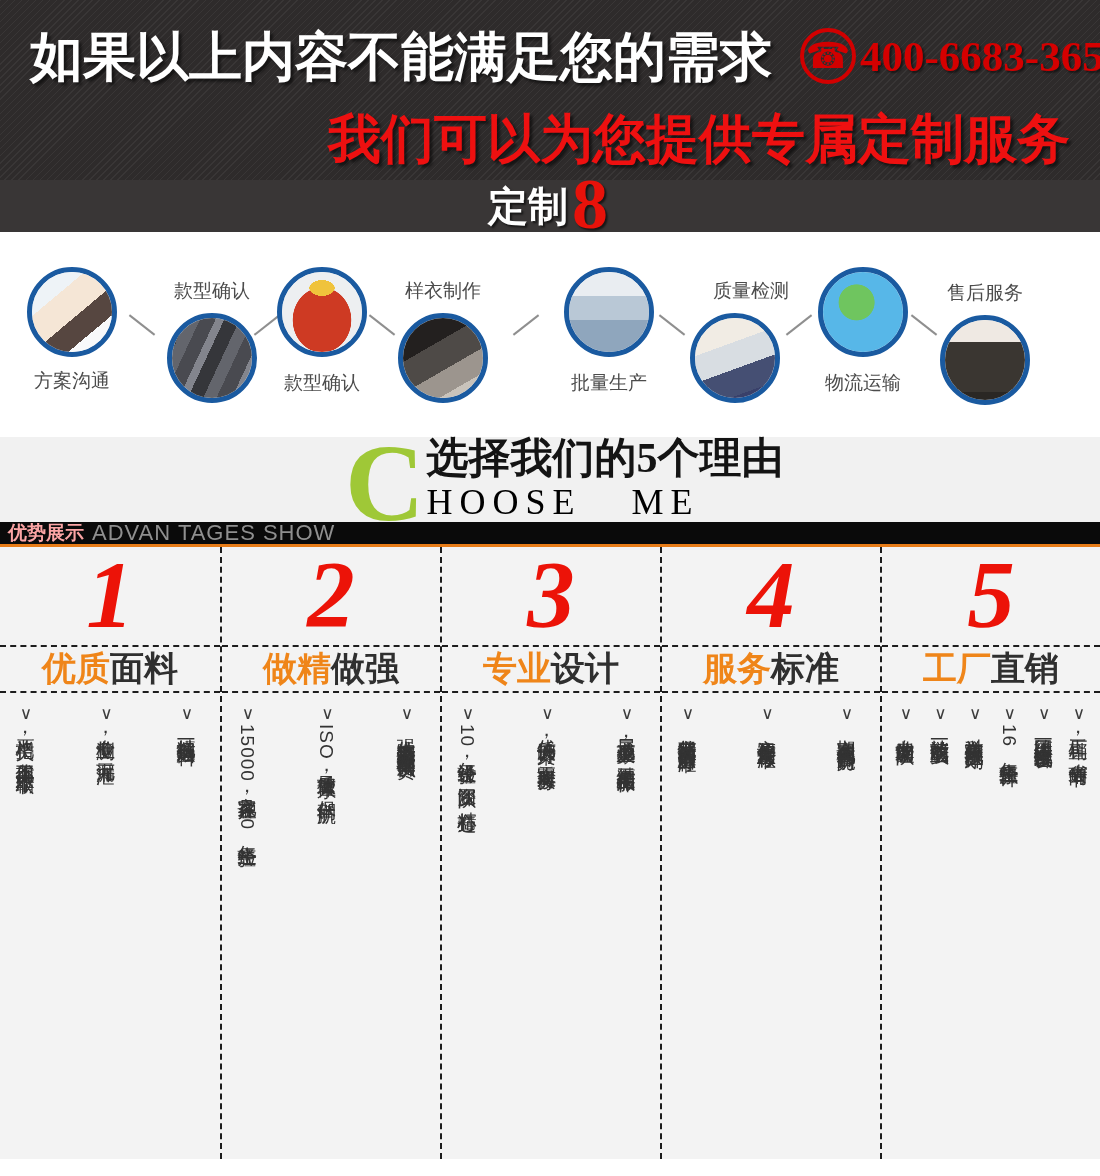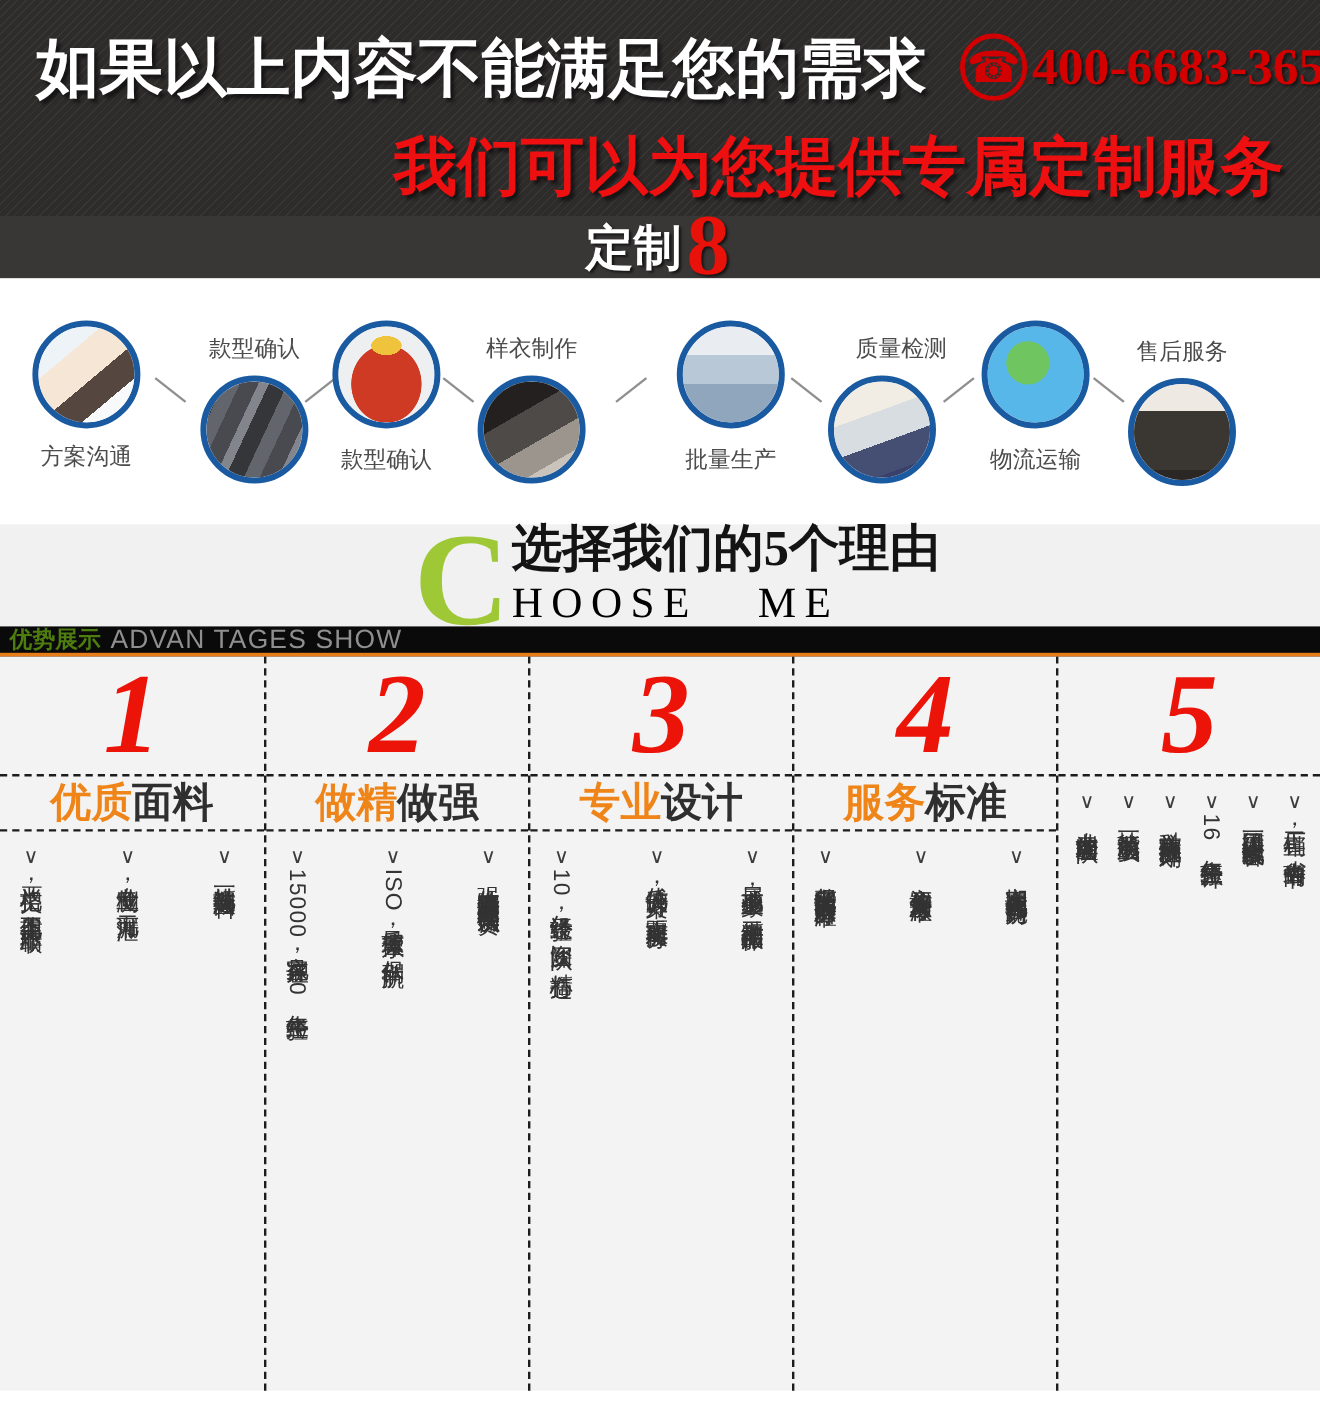--- a/index.html
+++ b/index.html
@@ -90,21 +90,21 @@
   .choose-en {
     font-family:"Liberation Serif", serif; font-weight:normal; font-size:36px;
     color:#000000; line-height:46px; letter-spacing:7px; word-spacing:34px; white-space:nowrap;
   }
 
   
   .adv-bar {
     height:25px; background:#0a0a0a; border-bottom:3px solid #e87c17;
     display:flex; align-items:center; padding-left:8px; position:relative; z-index:2;
   }
-  .adv-cn { color:#4d7c0f; font-size:19px; font-weight:bold;text-align:right; }
+  .adv-cn { color:#fca5a5; font-size:19px; font-weight:bold;text-align:right; }
   .adv-en { color:#8f8f8f; font-size:22px; margin-left:8px; letter-spacing:1px; }
 
   
   .reasons { display:flex; background:#f3f3f3; height:612px; }
   .reason-col { width:220px; flex:0 0 220px; }
   .reason-col + .reason-col { border-left:2px dashed #1c1c1c; }
   .num-box {
     height:100px; border-bottom:2px dashed #1c1c1c; text-align:center;
     font-family:"Liberation Serif", serif; font-style:italic; font-weight:bold;
     font-size:95px; line-height:96px; color:#ec1308;
@@ -271,20 +271,24 @@
       </div>
       <div class="items-box">
         <div class="v-item"><span class="check">∨</span><span>定期客户调查优化客户回访能力</span></div>
         <div class="v-item"><span class="check">∨</span><span>客户评价作为主要考核标准</span></div>
         <div class="v-item"><span class="check">∨</span><span>完整仔细严谨的售前中后服务白标准</span></div>
       </div>
     </div>
 
     <div class="reason-col">
       <div class="num-box">5</div>
+      <div class="header-box">
+        <span class="hl">工厂</span>
+        <span class="hr">直销</span>
+      </div>
       <div class="items-box items-tight">
         <div class="v-item"><span class="check">∨</span><span>工厂直销，省去中间环节</span></div>
         <div class="v-item"><span class="check">∨</span><span>德国进口的一线流水线设备</span></div>
         <div class="v-item"><span class="check">∨</span><span>16年生产经验累计</span></div>
         <div class="v-item"><span class="check">∨</span><span>科学有序的流水线生产计划</span></div>
         <div class="v-item"><span class="check">∨</span><span>技能游戏的一线员工</span></div>
         <div class="v-item"><span class="check">∨</span><span>专业培训的管理团队</span></div>
       </div>
     </div>
 

